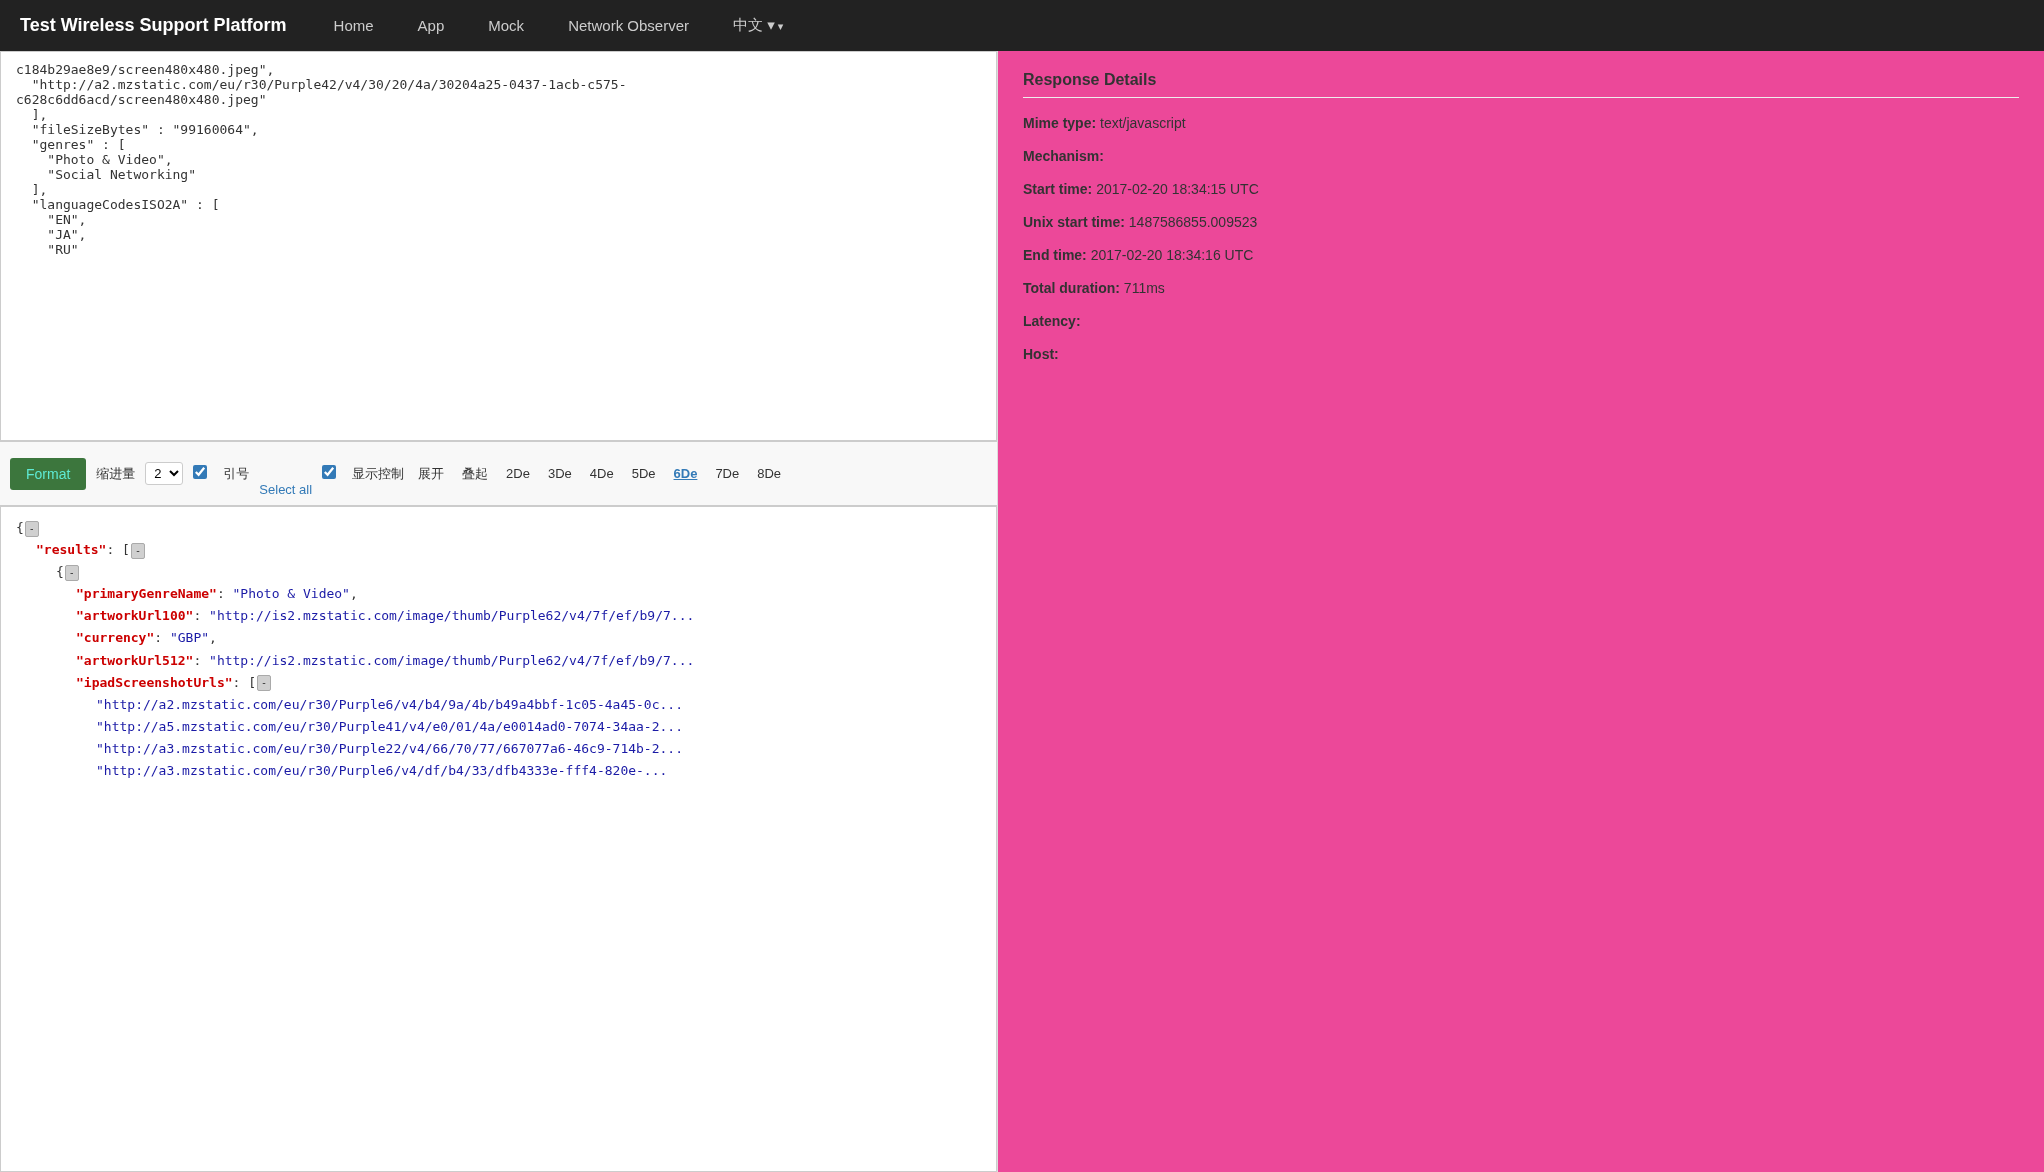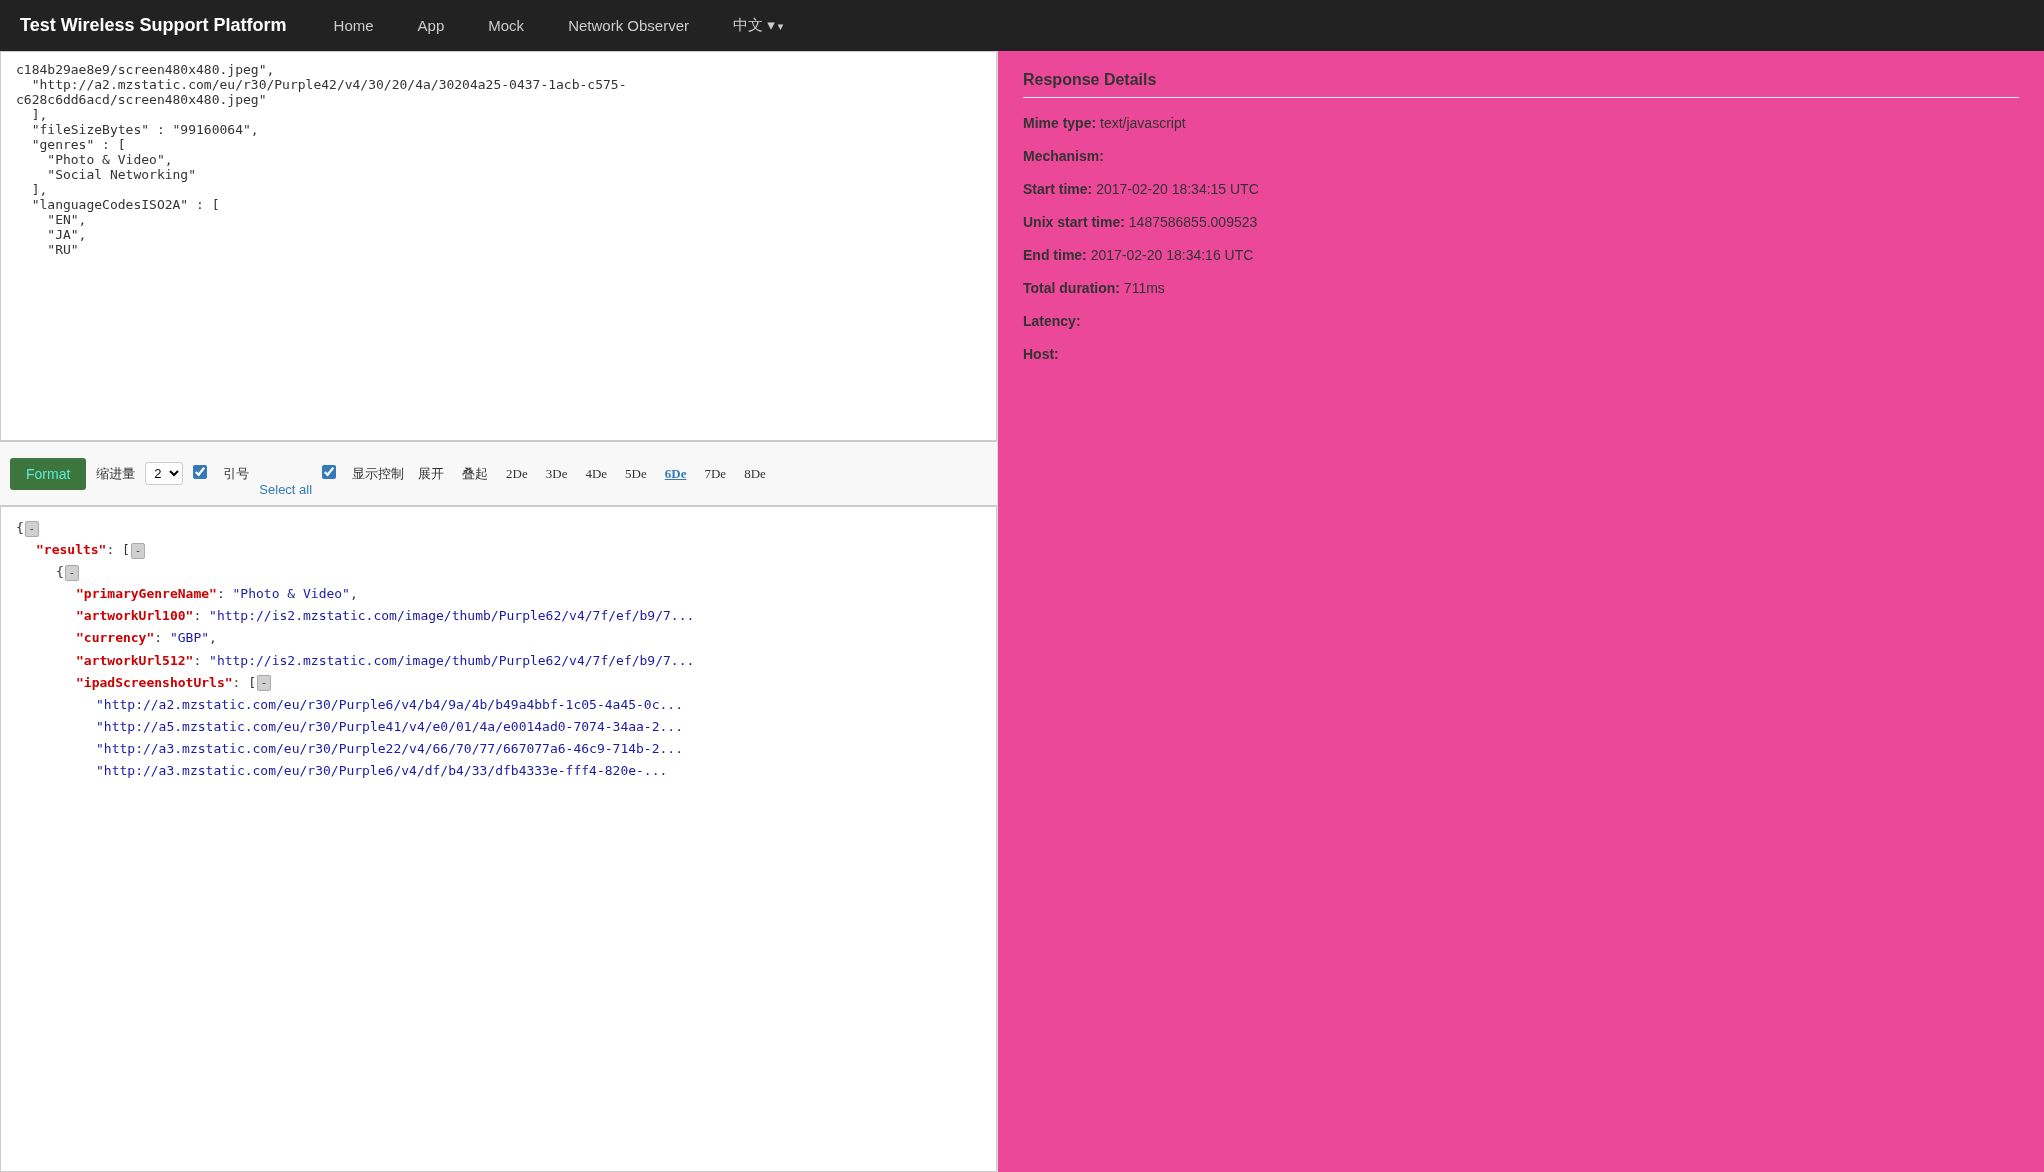--- a/index.html
+++ b/index.html
@@ -125,21 +125,20 @@
       cursor: pointer;
       margin-top: 32px;
     }
     .toolbar-btn {
       background: none;
       border: none;
       color: #333;
       font-size: 13px;
       cursor: pointer;
       padding: 2px 4px;
-      font-family: Liberation Serif, serif;
     }
     .toolbar-btn.active {
       color: #337ab7;
       font-weight: bold;
       text-decoration: underline;
     }
 
     
     .json-viewer {
       flex: 1;

